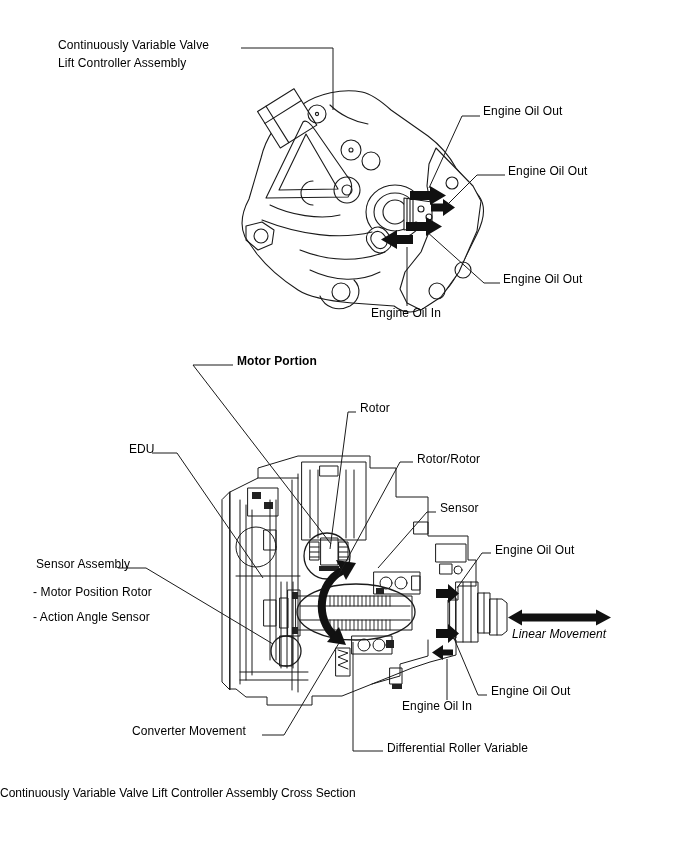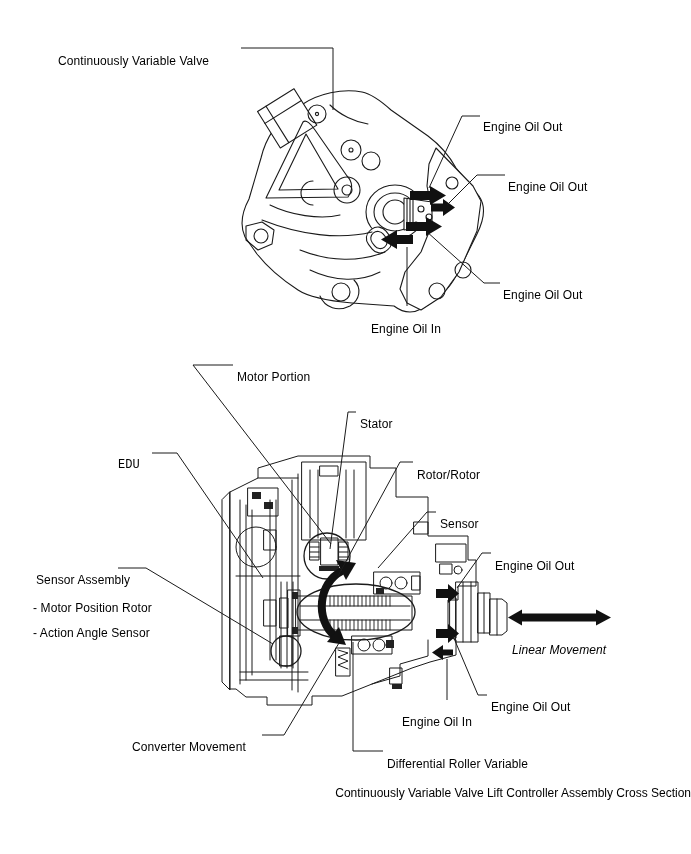--- a/index.html
+++ b/index.html
@@ -3,25 +3,25 @@
 <meta charset="utf-8">
 <style>
   html,body{margin:0;padding:0;background:#ffffff;}
   #stage{
     position:relative;width:691px;height:854px;background:#ffffff;
     font-family:"Liberation Sans", sans-serif;color:#000;overflow:hidden;
   }
   #lineart{position:absolute;left:0;top:0;}
   .lbl{
     position:absolute;font-size:12px;line-height:14px;white-space:nowrap;
-    color:#000;letter-spacing:0.1px;margin-top:16px;
+    color:#000;letter-spacing:0.1px;
   }
   .lbl.two-line{line-height:18px;}
   .caption{
-    position:absolute;left:0;right:0;top:786px;text-align:right;
+    position:absolute;left:0;right:0;top:786px;text-align:left;
     font-size:12px;color:#000;
   }
 </style>
 </head>
 <body>
 
 <div id="stage">
 
   <svg id="lineart" width="691" height="854" viewBox="0 0 691 854">
 
@@ -256,30 +256,31 @@
       <polyline points="491,553 482,553 457,588"></polyline>
       <polyline points="487,695 478,695 453,636"></polyline>
       <polyline points="447,659 447,700"></polyline>
       <polyline points="262,735 284,735 339,643"></polyline>
       <polyline points="383,751 353,751 353,642"></polyline>
     </g>
   </svg>
 
   <div class="lbl two-line" style="left:58px;top:36px;">
     <div>Continuously Variable Valve</div>
+    <div>Lift Controller Assembly</div>
   </div>
 
   <div class="lbl" style="left:483px;top:104px;">Engine Oil Out</div>
   <div class="lbl" style="left:508px;top:164px;">Engine Oil Out</div>
   <div class="lbl" style="left:503px;top:272px;">Engine Oil Out</div>
   <div class="lbl" style="left:371px;top:306px;">Engine Oil In</div>
 
-  <div class="lbl" style="left:237px;top:354px;">Motor Portion</div>
-  <div class="lbl" style="left:360px;top:401px;">Stator</div>
-  <div class="lbl" style="left:118px;top:442px;font-family:Liberation Mono, monospace;">EDU</div>
+  <div class="lbl" style="left:237px;top:354px;font-weight:bold;">Motor Portion</div>
+  <div class="lbl" style="left:360px;top:401px;">Rotor</div>
+  <div class="lbl" style="left:129px;top:442px;">EDU</div>
   <div class="lbl" style="left:417px;top:452px;">Rotor/Rotor</div>
   <div class="lbl" style="left:440px;top:501px;">Sensor</div>
   <div class="lbl" style="left:36px;top:557px;">Sensor Assembly</div>
   <div class="lbl" style="left:33px;top:585px;">- Motor Position Rotor</div>
   <div class="lbl" style="left:33px;top:610px;">- Action Angle Sensor</div>
   <div class="lbl" style="left:495px;top:543px;">Engine Oil Out</div>
   <div class="lbl" style="left:512px;top:627px;font-style:italic;">Linear Movement</div>
   <div class="lbl" style="left:491px;top:684px;">Engine Oil Out</div>
   <div class="lbl" style="left:402px;top:699px;">Engine Oil In</div>
   <div class="lbl" style="left:132px;top:724px;">Converter Movement</div>

